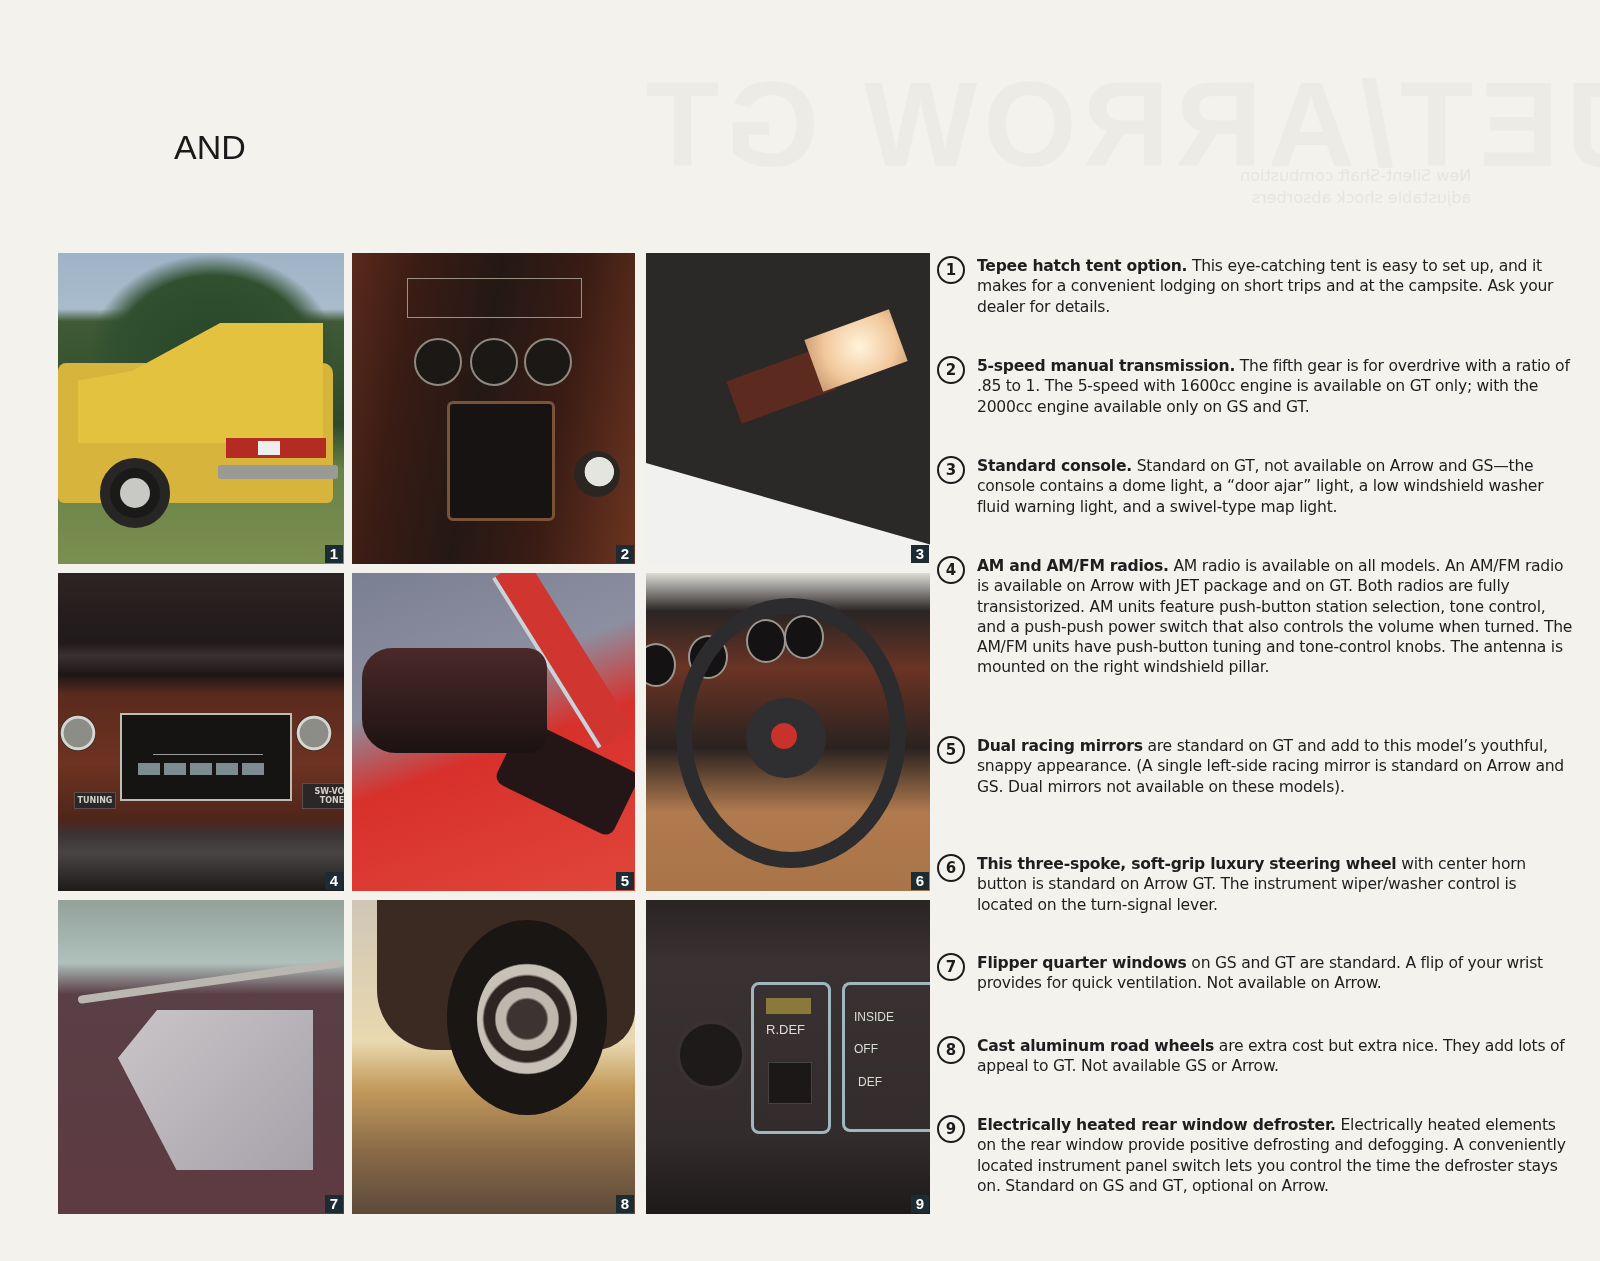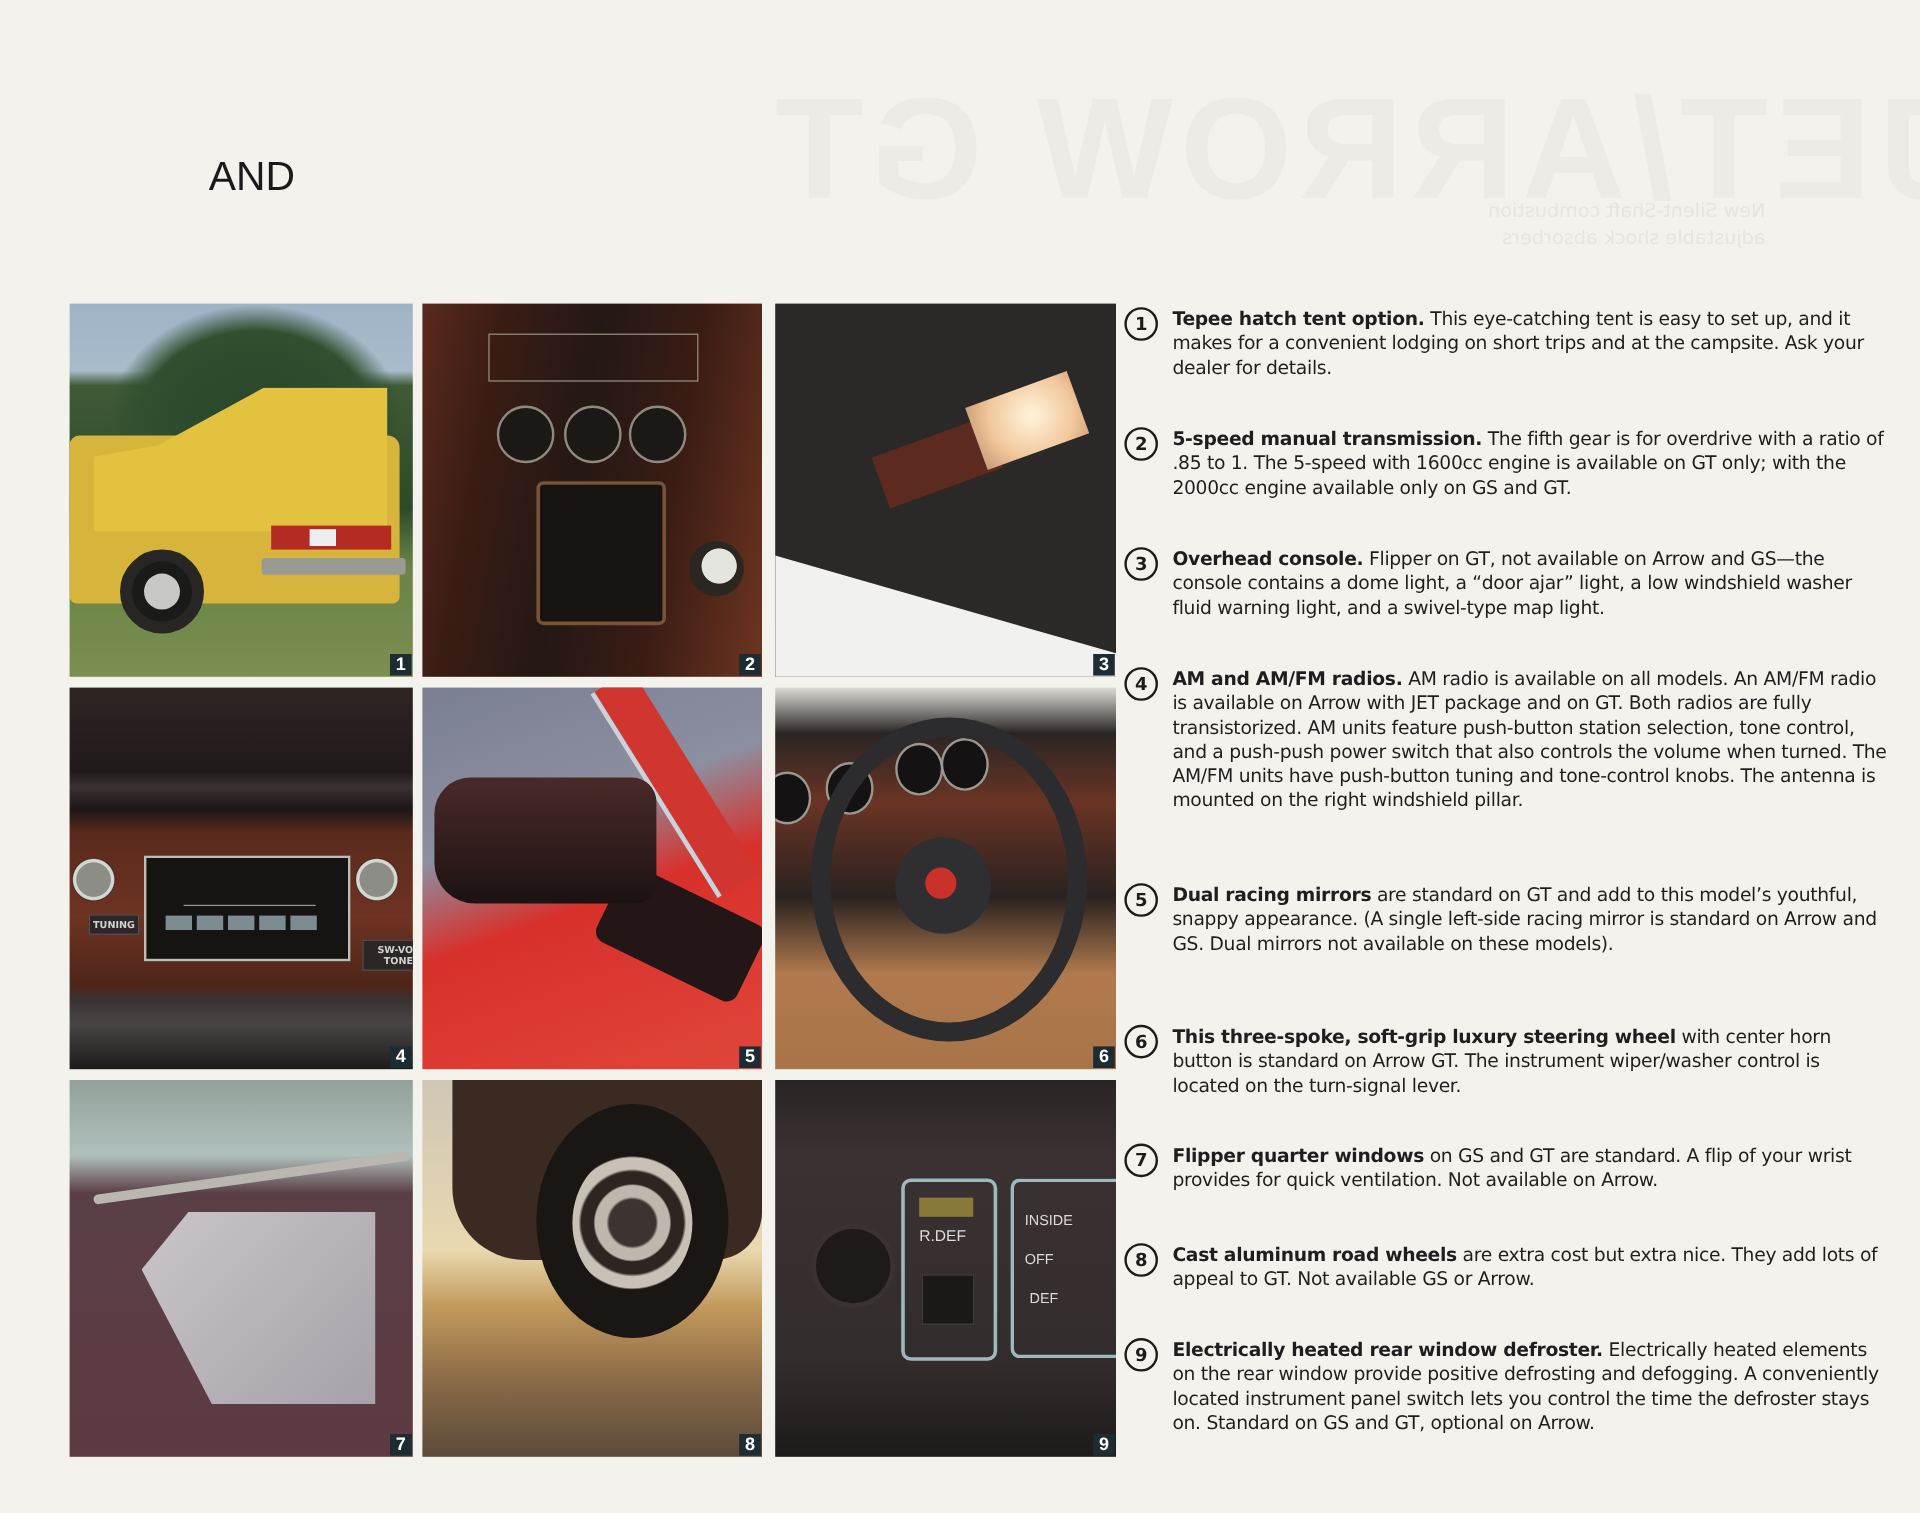--- a/index.html
+++ b/index.html
@@ -180,21 +180,21 @@
   <div class="photo p4">
     <div class="face"></div>
     <div class="dial"></div>
     <div class="btn" style="left:80px"></div>
     <div class="btn" style="left:106px"></div>
     <div class="btn" style="left:132px"></div>
     <div class="btn" style="left:158px"></div>
     <div class="btn" style="left:184px"></div>
     <div class="knobL"></div>
     <div class="knobR"></div>
-    <div class="lbl" style="left:16px; top:189px; width:42px;">TUNING</div>
+    <div class="lbl" style="left:16px; top:219px; width:42px;">TUNING</div>
     <div class="lbl" style="left:244px; top:210px; width:60px;">SW-VOL TONE</div>
     <div class="badge">4</div>
   </div>
 
   <div class="photo p5">
     <div class="pillar"></div>
     <div class="arm"></div>
     <div class="mirror"></div>
     <div class="badge">5</div>
   </div>
@@ -241,21 +241,21 @@
   <div class="feature" style="top:0px">
     <div class="circ">1</div>
     <div class="ftext"><b>Tepee hatch tent option.</b><span> This eye-catching tent is easy to set up, and it makes for a convenient lodging on short trips and at the campsite. Ask your dealer for details.</span></div>
   </div>
   <div class="feature" style="top:100px">
     <div class="circ">2</div>
     <div class="ftext"><b>5-speed manual transmission.</b><span> The fifth gear is for overdrive with a ratio of .85 to 1. The 5-speed with 1600cc engine is available on GT only; with the 2000cc engine available only on GS and GT.</span></div>
   </div>
   <div class="feature" style="top:200px">
     <div class="circ">3</div>
-    <div class="ftext"><b>Overhead console.</b><span> Flipper on GT, not available on Arrow and GS—the console contains a dome light, a “door ajar” light, a low windshield washer fluid warning light, and a swivel-type map light.</span></div>
+    <div class="ftext"><b>Standard console.</b><span> Standard on GT, not available on Arrow and GS—the console contains a dome light, a “door ajar” light, a low windshield washer fluid warning light, and a swivel-type map light.</span></div>
   </div>
   <div class="feature" style="top:300px">
     <div class="circ">4</div>
     <div class="ftext"><b>AM and AM/FM radios.</b><span> AM radio is available on all models. An AM/FM radio is available on Arrow with JET package and on GT. Both radios are fully transistorized. AM units feature push-button station selection, tone control, and a push-push power switch that also controls the volume when turned. The AM/FM units have push-button tuning and tone-control knobs. The antenna is mounted on the right windshield pillar.</span></div>
   </div>
   <div class="feature" style="top:480px">
     <div class="circ">5</div>
     <div class="ftext"><b>Dual racing mirrors</b><span> are standard on GT and add to this model’s youthful, snappy appearance. (A single left-side racing mirror is standard on Arrow and GS. Dual mirrors not available on these models).</span></div>
   </div>
   <div class="feature" style="top:598px">

